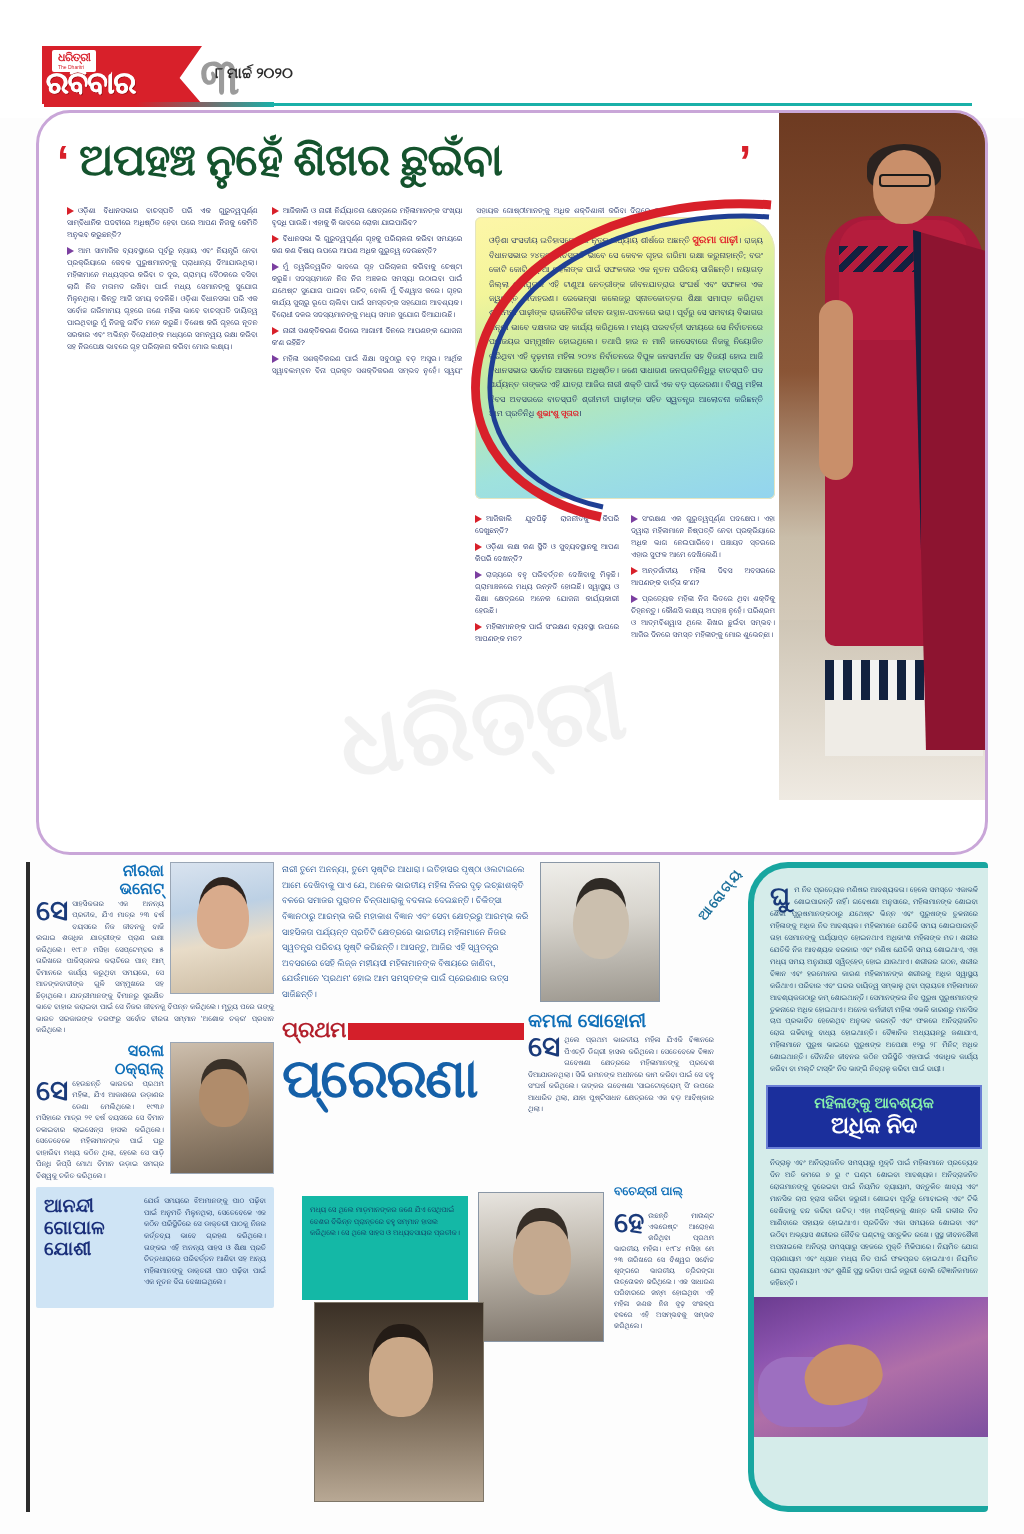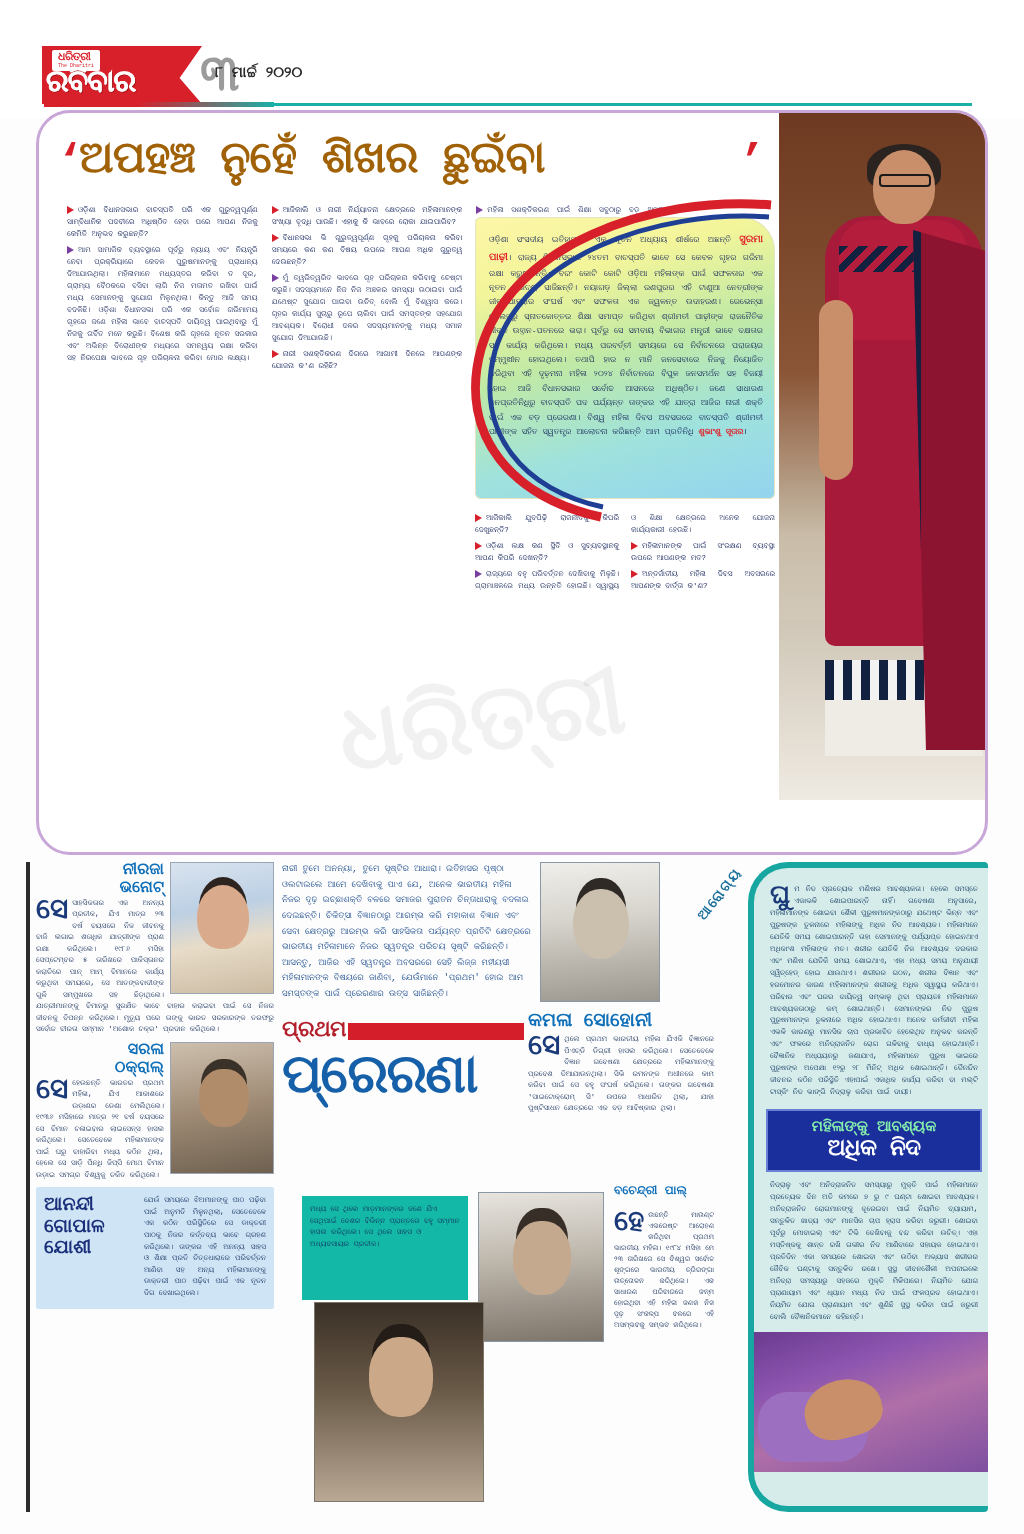--- a/index.html
+++ b/index.html
@@ -7,21 +7,20 @@
     width: 1024px; height: 1534px;
     background: #ffffff;
     font-family: "Liberation Sans", sans-serif;
     overflow: hidden;
   }
   .page {
     position: relative;
     width: 1024px; height: 1534px;
     background: #fdfdfd;
     overflow: hidden;
-    font-family: Liberation Mono, monospace;
   }
 
   
   .masthead {
     position: absolute; left: 0; top: 0; width: 1024px; height: 118px;
     background: #ffffff;
   }
   .brand-block {
     position: absolute; left: 42px; top: 46px; width: 160px; height: 58px;
   }
@@ -66,21 +65,21 @@
     border: 3px solid #c9a6d8;
     border-radius: 34px 34px 34px 34px;
     background: #ffffff;
     overflow: hidden;
   }
   .headline-band {
     position: absolute; left: 0; top: 8px; width: 760px; height: 76px;
   }
   .headline {
     position: absolute; left: 40px; top: 14px;
-    font-size: 44px; font-weight: bold; color: #a16207;
+    font-size: 44px; font-weight: bold; color: #14532d;
     letter-spacing: -1px; white-space: nowrap;
   }
   .q-mark-l, .q-mark-r {
     position: absolute; top: 16px; color: #d8202a;
     font-size: 44px; font-weight: bold;
   }
   .q-mark-l { left: 18px; }
   .q-mark-r { left: 700px; }
 
   
@@ -205,21 +204,21 @@
   .pf-photo {
     float: right; width: 104px; height: 132px; margin: 0 0 4px 6px;
     border: 1px solid #9aa6b5;
   }
   .ph-neerja { background: linear-gradient(170deg,#d9e3ef 0%, #bcd0e4 35%, #e8dcc8 60%, #cbbba3 100%); position: relative; }
   .ph-neerja::after { content:""; position:absolute; left:26px; top:22px; width:52px; height:64px; background:#d9ab8c; border-radius:50% 50% 44% 44%; box-shadow:0 -10px 0 -2px #2e241f;}
   .ph-sarla { background: linear-gradient(170deg,#cdbfae 0%, #9f8b75 50%, #6e6050 100%); position: relative; }
   .ph-sarla::after { content:""; position:absolute; left:28px; top:26px; width:50px; height:58px; background:#b08c6b; border-radius:46%; box-shadow:0 -12px 0 -2px #3a3128;}
 
   .pf-box-blue {
-    background: #cfe4f5; padding: 8px 8px 10px; margin-top: 5px;
+    background: #cfe4f5; padding: 8px 8px 20px; margin-top: 5px;
     border-radius: 2px; overflow: hidden;
   }
   .pf-box-blue .pf-name { text-align: left; color:#1a2f7a; font-size: 19px; }
   .pf-box-blue .pf-text { color:#13305f; }
   .pf-sidebar-rule {
     position:absolute; left:-10px; top:0; width:4px; height:100%; background:#2c2c2c;
   }
 
   
   .mid-col {
@@ -374,21 +373,23 @@
         <p class="qa-a"><span class="bullet b2"></span><span>ମହିଳା ହେଉ କି ସାଧାରଣ ସୁବିଧା ସୁଯୋଗ ସମସ୍ତଙ୍କ ପାଇଁ ସମାନ ହେବା ଦରକାର। ଆତ୍ମବିଶ୍ୱାସ ଓ ଆତ୍ମନିର୍ଭରଶୀଳତା ହିଁ ଯୁବତୀମାନଙ୍କ ସବୁଠାରୁ ବଡ଼ ସମ୍ପଦ।</span></p>
         <p class="qa-q"><span class="bullet"></span><span>ଅଧାରରେ ଶକ୍ତି ସନ୍ତୁଳନ ସମ୍ପର୍କରେ ଆପଣଙ୍କ ମତ କ'ଣ?</span></p>
         <p class="qa-a"><span class="bullet b2"></span><span>ଆମର ସମାଜରେ ପରିବର୍ତ୍ତନ ଆସିବାକୁ ଆରମ୍ଭ କରିଛି। ପୂର୍ବରୁ ଯେଉଁ ପ୍ରକାର ଭେଦଭାବ ରହିଥିଲା ତାହା ଏବେ କମି ଆସୁଛି। ତଥାପି ଆହୁରି ବହୁତ କାମ ବାକି ରହିଛି।</span></p>
       </div>
 
     <div class="cols-right" id="qa-cols-right">
         <p class="qa-q"><span class="bullet"></span><span>ଆଜିକାଲି ଯୁବପିଢ଼ି ରାଜନୀତିକୁ କିପରି ଦେଖୁଛନ୍ତି?</span></p>
         <p class="qa-q"><span class="bullet"></span><span>ଓଡ଼ିଶା ଲକ୍ଷ କଣ ସ୍ଥିତି ଓ ସୁବ୍ୟବସ୍ଥାନକୁ ଆପଣ କିପରି ଦେଖନ୍ତି?</span></p>
         <p class="qa-a"><span class="bullet b2"></span><span>ରାଜ୍ୟରେ ବହୁ ପରିବର୍ତ୍ତନ ଦେଖିବାକୁ ମିଳୁଛି। ଗ୍ରାମାଞ୍ଚଳରେ ମଧ୍ୟ ଉନ୍ନତି ହୋଇଛି। ସ୍ୱାସ୍ଥ୍ୟ ଓ ଶିକ୍ଷା କ୍ଷେତ୍ରରେ ଅନେକ ଯୋଜନା କାର୍ଯ୍ୟକାରୀ ହେଉଛି।</span></p>
         <p class="qa-q"><span class="bullet"></span><span>ମହିଳାମାନଙ୍କ ପାଇଁ ସଂରକ୍ଷଣ ବ୍ୟବସ୍ଥା ଉପରେ ଆପଣଙ୍କ ମତ?</span></p>
+        <p class="qa-a"><span class="bullet b2"></span><span>ସଂରକ୍ଷଣ ଏକ ଗୁରୁତ୍ୱପୂର୍ଣ୍ଣ ପଦକ୍ଷେପ। ଏହା ଦ୍ୱାରା ମହିଳାମାନେ ନିଷ୍ପତ୍ତି ନେବା ପ୍ରକ୍ରିୟାରେ ଅଧିକ ଭାଗ ନେଇପାରିବେ। ପଞ୍ଚାୟତ ସ୍ତରରେ ଏହାର ସୁଫଳ ଆମେ ଦେଖିଲେଣି।</span></p>
         <p class="qa-q"><span class="bullet"></span><span>ଅନ୍ତର୍ଜାତୀୟ ମହିଳା ଦିବସ ଅବସରରେ ଆପଣଙ୍କ ବାର୍ତ୍ତା କ'ଣ?</span></p>
+        <p class="qa-a"><span class="bullet b2"></span><span>ପ୍ରତ୍ୟେକ ମହିଳା ନିଜ ଭିତରେ ଥିବା ଶକ୍ତିକୁ ଚିହ୍ନନ୍ତୁ। କୌଣସି ଲକ୍ଷ୍ୟ ଅପହଞ୍ଚ ନୁହେଁ। ପରିଶ୍ରମ ଓ ଆତ୍ମବିଶ୍ୱାସ ଥିଲେ ଶିଖର ଛୁଇଁବା ସମ୍ଭବ। ଆଜିର ଦିନରେ ସମସ୍ତ ମହିଳାଙ୍କୁ ମୋର ଶୁଭେଚ୍ଛା।</span></p>
       </div>
 
     <div class="hibox">
       <p>
         <span>ଓଡ଼ିଶା ସଂସଦୀୟ ଇତିହାସରେ ଏକ ନୂତନ ଅଧ୍ୟାୟ ଶୀର୍ଷରେ ଅଛନ୍ତି </span><span class="hl-name">ସୁରମା ପାଢ଼ୀ</span><span>। ରାଜ୍ୟ ବିଧାନସଭାର ୨୪ତମ ବାଚସ୍ପତି ଭାବେ ସେ କେବଳ ଗୃହର ଗରିମା ରକ୍ଷା କରୁନାହାନ୍ତି; ବରଂ କୋଟି କୋଟି ଓଡ଼ିଆ ମହିଳାଙ୍କ ପାଇଁ ସଫଳତାର ଏକ ନୂତନ ପରିଚୟ ସାଜିଛନ୍ତି। ନୟାଗଡ଼ ଜିଲ୍ଲା ରଣପୁରର ଏହି ଟାଣୁଆ ନେତ୍ରୀଙ୍କ ଜୀବନଯାତ୍ରାର ସଂଘର୍ଷ ଏବଂ ସଫଳତା ଏକ ଜ୍ୱଳନ୍ତ ଉଦାହରଣ। ରେଭେନ୍ସା କଲେଜରୁ ସ୍ନାତକୋତ୍ତର ଶିକ୍ଷା ସମାପ୍ତ କରିଥିବା ଶ୍ରୀମତୀ ପାଢ଼ୀଙ୍କ ରାଜନୈତିକ ଜୀବନ ଉତ୍ଥାନ-ପତନରେ ଭରା। ପୂର୍ବରୁ ସେ ସମବାୟ ବିଭାଗର ମନ୍ତ୍ରୀ ଭାବେ ଦକ୍ଷତାର ସହ କାର୍ଯ୍ୟ କରିଥିଲେ। ମଧ୍ୟ ପରବର୍ତ୍ତୀ ସମୟରେ ସେ ନିର୍ବାଚନରେ ପରାଜୟର ସମ୍ମୁଖୀନ ହୋଇଥିଲେ। ତଥାପି ହାର ନ ମାନି ଜନସେବାରେ ନିଜକୁ ନିୟୋଜିତ କରିଥିବା ଏହି ଦୃଢ଼ମନା ମହିଳା ୨୦୨୪ ନିର୍ବାଚନରେ ବିପୁଳ ଜନସମର୍ଥନ ସହ ବିଜୟୀ ହୋଇ ଆଜି ବିଧାନସଭାର ସର୍ବୋଚ୍ଚ ଆସନରେ ଅଧିଷ୍ଠିତ। ଜଣେ ସାଧାରଣ ଜନପ୍ରତିନିଧିରୁ ବାଚସ୍ପତି ପଦ ପର୍ଯ୍ୟନ୍ତ ତାଙ୍କର ଏହି ଯାତ୍ରା ଆଜିର ନାରୀ ଶକ୍ତି ପାଇଁ ଏକ ବଡ଼ ପ୍ରେରଣା। ବିଶ୍ୱ ମହିଳା ଦିବସ ଅବସରରେ ବାଚସ୍ପତି ଶ୍ରୀମତୀ ପାଢ଼ୀଙ୍କ ସହିତ ସ୍ୱତନ୍ତ୍ର ଆଲୋଚନା </span><span>କରିଛନ୍ତି ଆମ ପ୍ରତିନିଧି </span><span class="hl-byline">ଶୁଭାଂଶୁ ସୂତାର</span><span>।</span>
       </p>
     </div>
 
     <svg class="hibox-swirl" viewBox="0 0 340 330">
       <path d="M320 6 C200 -4 60 46 30 150 C6 238 64 300 150 318" fill="none" stroke="#d8202a" stroke-width="9"></path>

